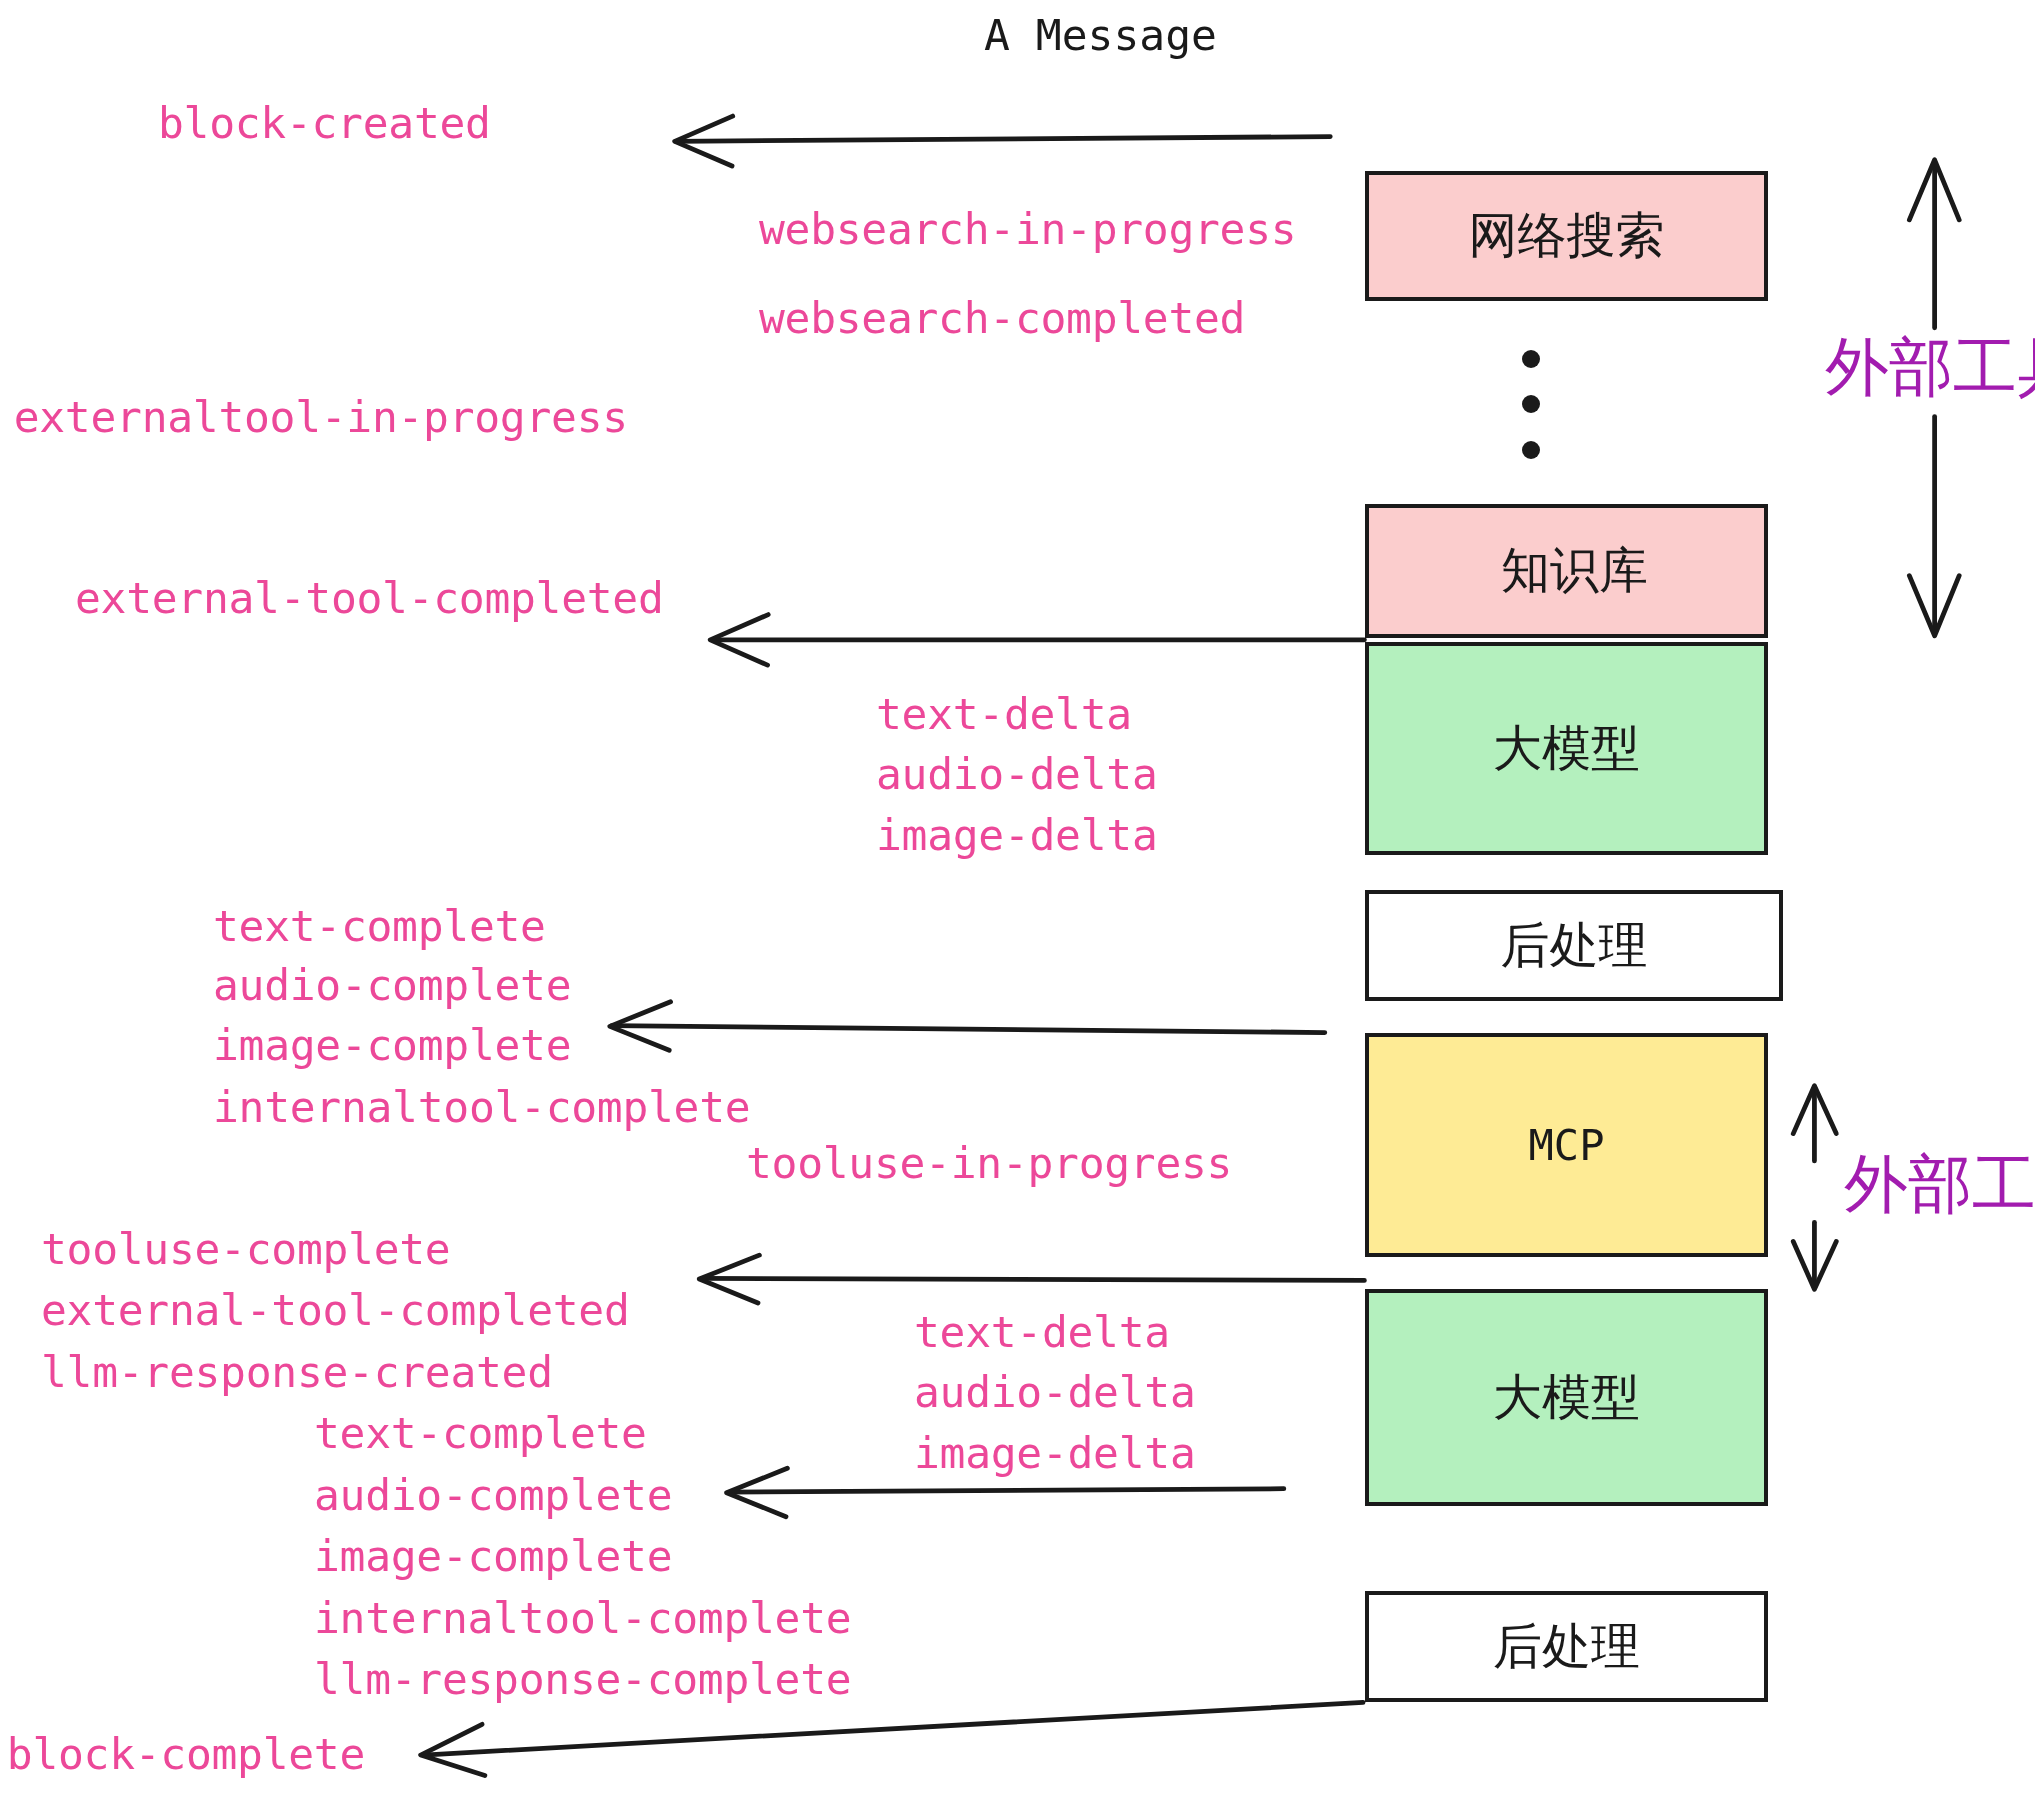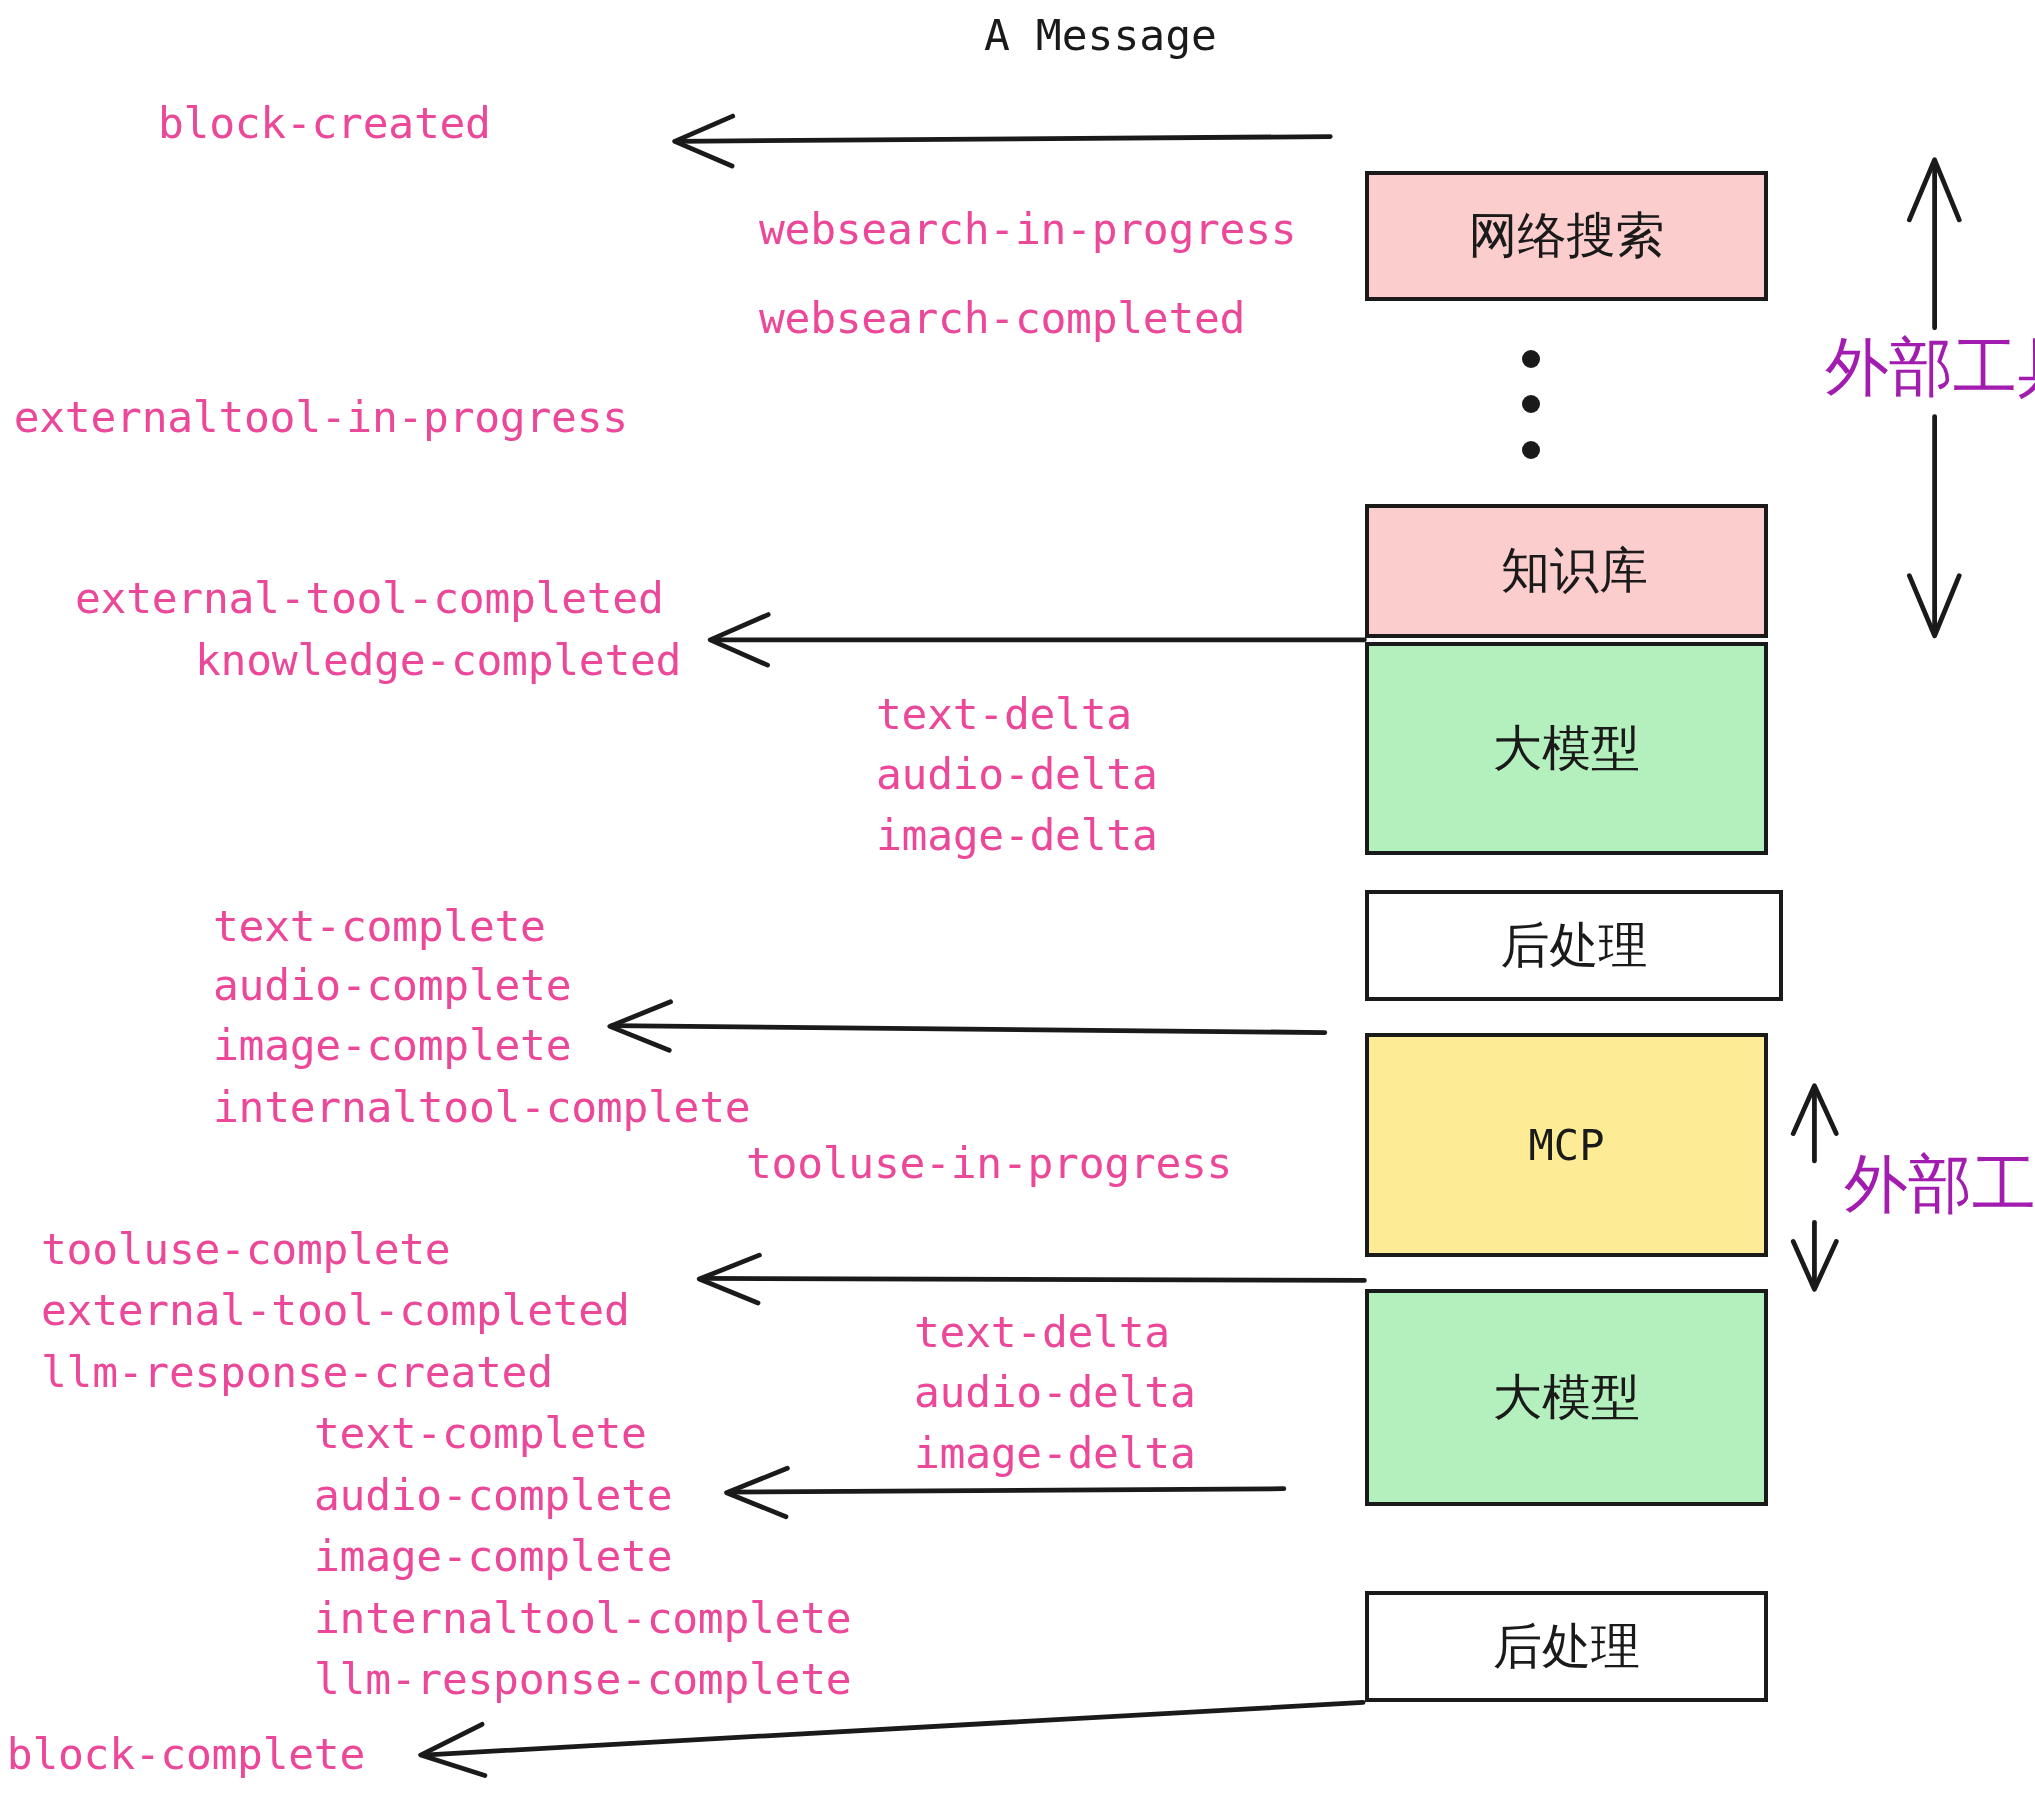--- a/index.html
+++ b/index.html
@@ -174,21 +174,20 @@
   <div class="sidelabel" style="left:1825px; top:340px;">外部工具</div>
 
   <div class="sidelabel" style="left:1844px; top:1157px;">外部工具</div>
 
   <div class="evt" style="left:158px; top:102px;">block-created</div>
   <div class="evt" style="left:759px; top:208px;">websearch-in-progress</div>
   <div class="evt" style="left:759px; top:297px;">websearch-completed</div>
   <div class="evt" style="left:13.7px; top:396px;">externaltool-in-progress</div>
 
   <div class="evt" style="left:75px; top:577px;">external-tool-completed</div>
-  <div class="evt" style="left:195px; top:639px;">knowledge-completed</div>
 
   <div class="evt" style="left:876px; top:693px;">text-delta</div>
   <div class="evt" style="left:876px; top:753px;">audio-delta</div>
   <div class="evt" style="left:876px; top:814px;">image-delta</div>
 
   <div class="evt" style="left:213px; top:905px;">text-complete</div>
   <div class="evt" style="left:213px; top:964px;">audio-complete</div>
   <div class="evt" style="left:213px; top:1024px;">image-complete</div>
   <div class="evt" style="left:213px; top:1086px;">internaltool-complete</div>
   <div class="evt" style="left:746px; top:1142px;">tooluse-in-progress</div>

